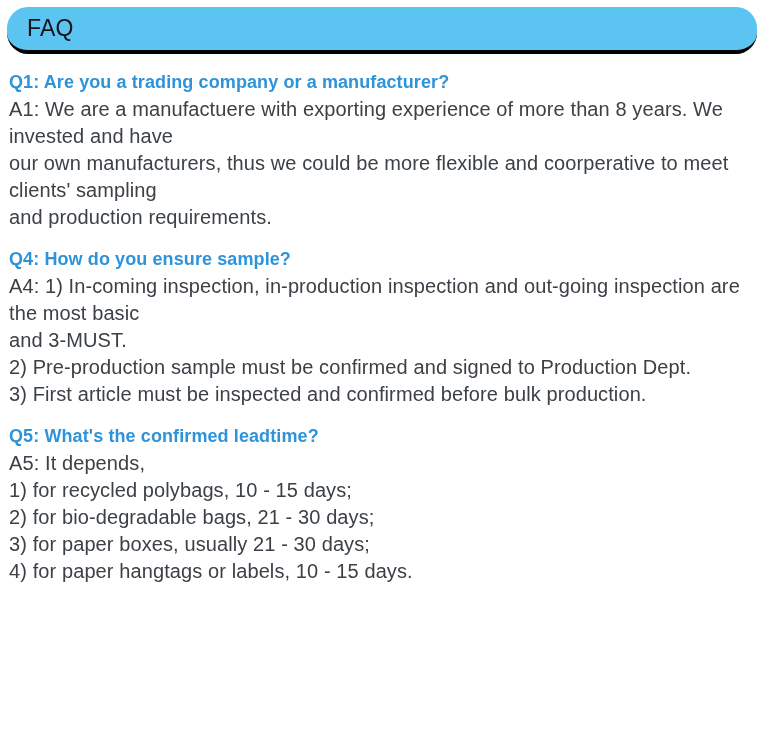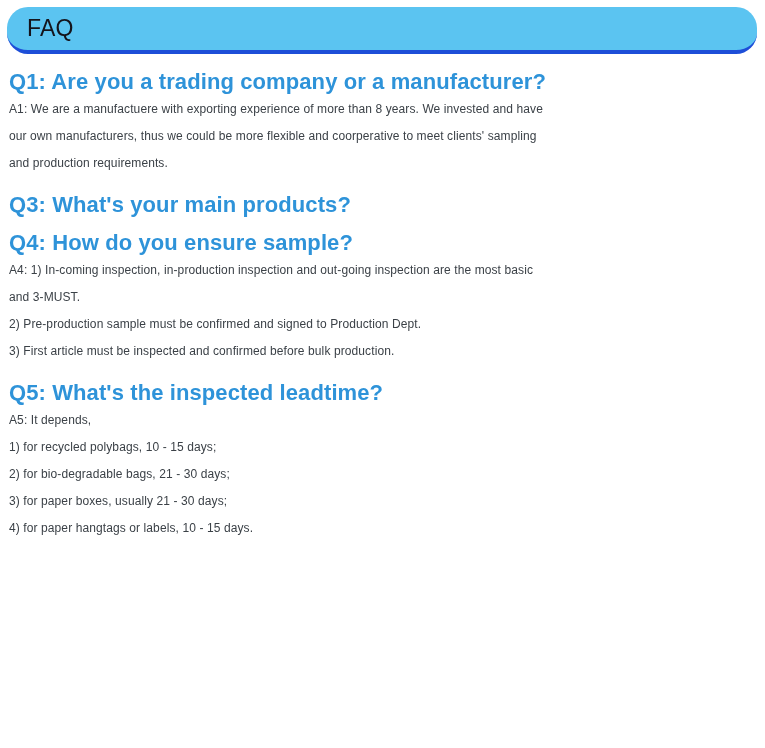--- a/index.html
+++ b/index.html
@@ -11,21 +11,21 @@
     width: 765px;
     height: 748px;
     overflow: hidden;
     font-family: "Liberation Sans", "DejaVu Sans", sans-serif;
     -webkit-font-smoothing: antialiased;
   }
   .section-header {
     margin: 7px 8px 0 7px;
     height: 43px;
     background: #5BC4F1;
-    border-bottom: 4px solid #1d4ed8;
+    border-bottom: 4px solid #000000;
     display: flex;
     align-items: center;
     padding-left: 20px;
     box-sizing: content-box;
     border-radius: 21px;
   }
   .section-title {
     font-size: 23px;
     font-weight: 400;
     color: #14141C;
@@ -33,29 +33,29 @@
     line-height: 1;
   }
   .faq-list {
     padding: 0 10px 0 9px;
   }
   .faq-item {
     margin-top: 18px;
   }
   .faq-question {
     margin: 0 0 4px 0;
-    font-size: 22px;
+    font-size: 18px;
     font-weight: 700;
     line-height: 20px;
     color: #2E93D9;
     letter-spacing: 0.1px;
   }
   .faq-answer {
     margin: 0;
-    font-size: 12px;
+    font-size: 20px;
     font-weight: 400;
     line-height: 27px;
     color: #3B4147;
     white-space: pre-line;
     letter-spacing: 0.1px;
   }
 </style>
 </head>
 <body>
 
@@ -69,33 +69,32 @@
     <h3 class="faq-question">Q1: Are you a trading company or a manufacturer?</h3>
     <p class="faq-answer">A1: We are a manufactuere with exporting experience of more than 8 years. We invested and have
 our own manufacturers, thus we could be more flexible and coorperative to meet clients' sampling
 and production requirements.</p>
   </div>
 
   <div class="faq-item">
   </div>
 
   <div class="faq-item">
-    <h3 class="faq-question">Q3: What's your main products?</h3>
   </div>
 
   <div class="faq-item">
     <h3 class="faq-question">Q4: How do you ensure sample?</h3>
     <p class="faq-answer">A4: 1) In-coming inspection, in-production inspection and out-going inspection are the most basic
 and 3-MUST.
 2) Pre-production sample must be confirmed and signed to Production Dept.
 3) First article must be inspected and confirmed before bulk production.</p>
   </div>
 
   <div class="faq-item">
-    <h3 class="faq-question">Q5: What's the inspected leadtime?</h3>
+    <h3 class="faq-question">Q5: What's the confirmed leadtime?</h3>
     <p class="faq-answer">A5: It depends,
 1) for recycled polybags, 10 - 15 days;
 2) for bio-degradable bags, 21 - 30 days;
 3) for paper boxes, usually 21 - 30 days;
 4) for paper hangtags or labels, 10 - 15 days.</p>
   </div>
 
 </div>
 
 </body></html>

